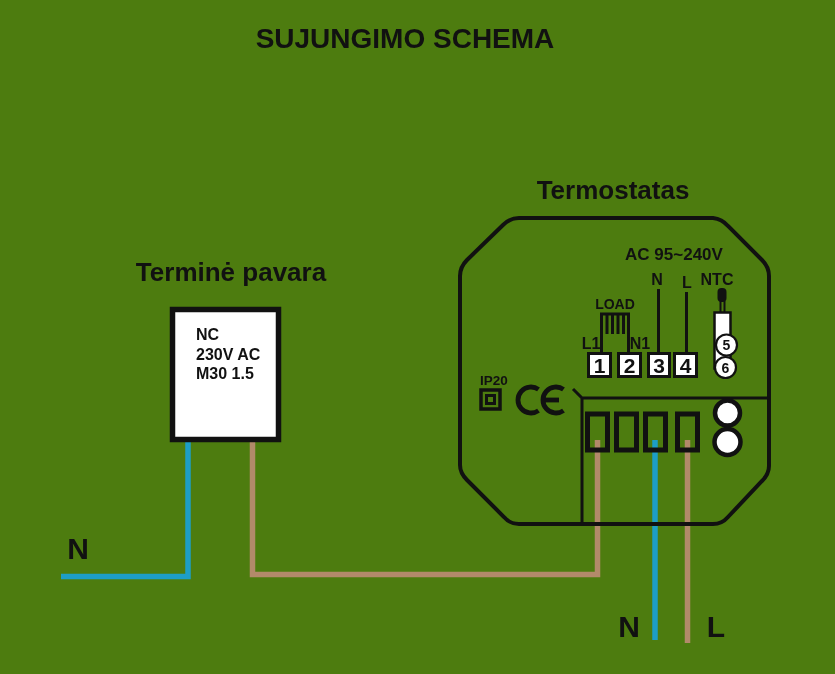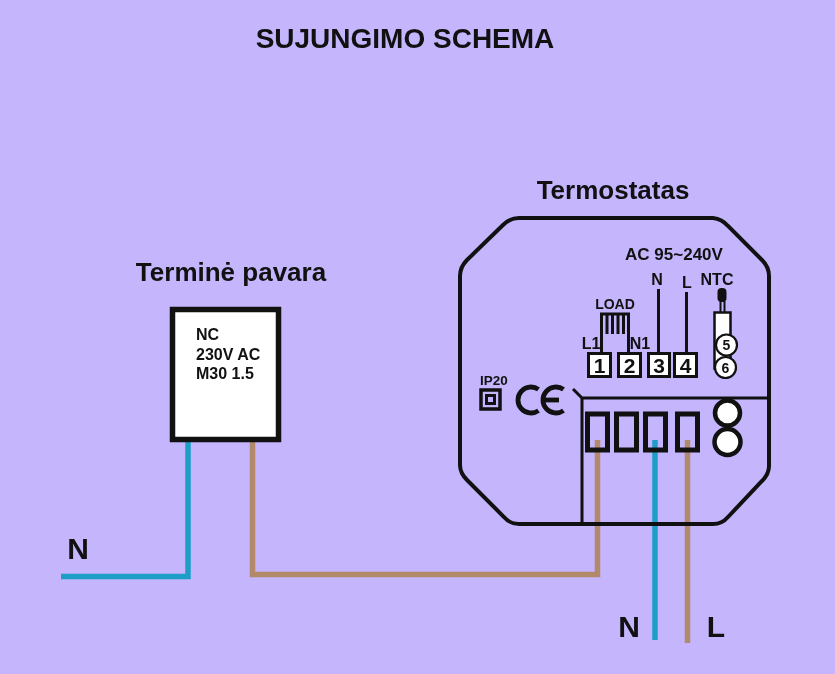--- a/index.html
+++ b/index.html
@@ -1,19 +1,19 @@
 <!DOCTYPE html>
 <html><head>
 <meta charset="utf-8">
 <style>
   html,body{margin:0;padding:0;background:#ffffff;}
   .canvas{
     position:relative;
     width:835px;height:674px;
-    background:#c4b5fd;
+    background:#4d7c0f;
     font-family:"Liberation Sans", sans-serif;
     overflow:hidden;
   }
   svg{display:block;}
   text{fill:#111111;font-family:"Liberation Sans", sans-serif;}
   .t-bold{font-weight:bold;}
   .t-semi{font-weight:600;}
 </style>
 </head>
 <body>

